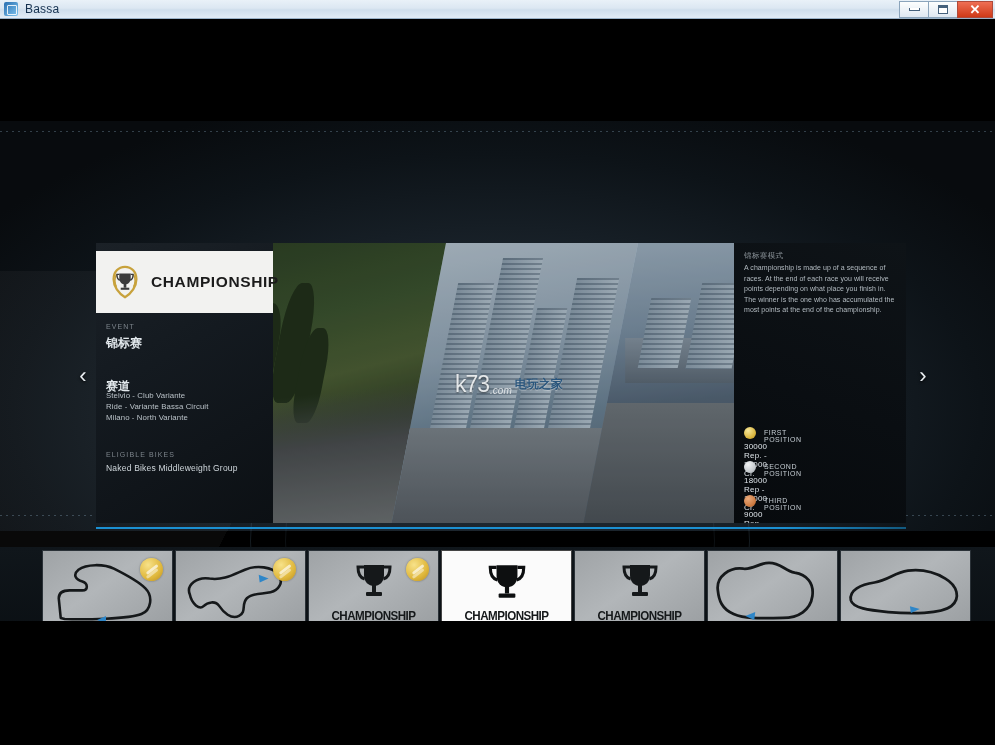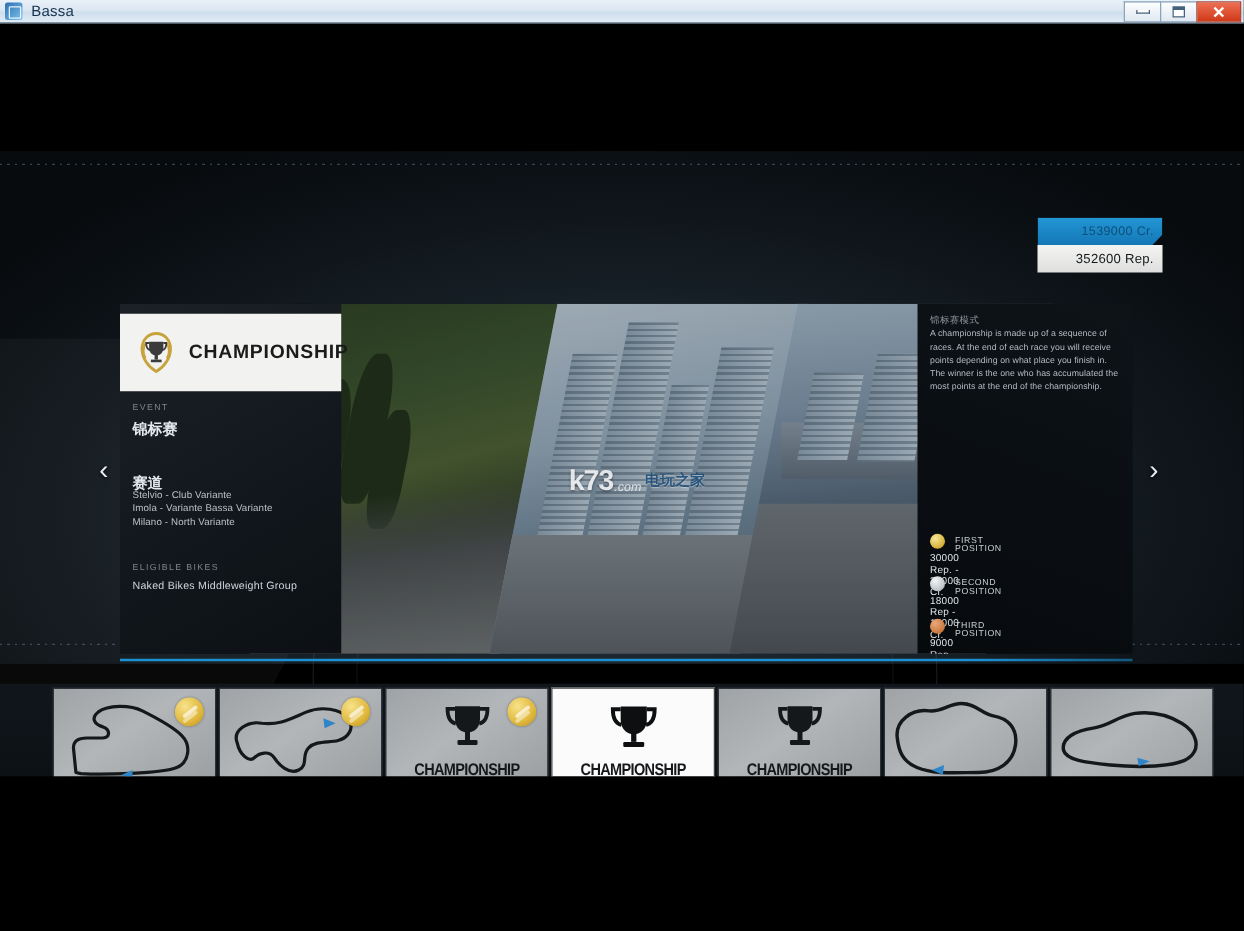--- a/index.html
+++ b/index.html
@@ -112,21 +112,21 @@
 
   
   .navarrow { position:absolute; top:340px; width:22px; height:34px; color:#e8edf1;
     font-size:22px; display:flex; align-items:center; justify-content:center; z-index:6;
     text-shadow:0 1px 3px #000; }
   #arrow-l { left:72px; } #arrow-r { left:912px; }
 
   
   #wm-center { position:absolute; left:455px; top:352px; z-index:5; opacity:.88;
     display:flex; align-items:center; }
-  #wm-k73 { font-size:23px; font-weight:bold; color:#f2f4f5; letter-spacing:-1px;
+  #wm-k73 { font-size:23px; font-weight:normal; color:#f2f4f5; letter-spacing:-1px;
     text-shadow:0 1px 2px rgba(0,0,0,.6); }
   #wm-com { font-size:10px; color:#e9ecee; margin-left:1px; align-self:flex-end;
     margin-bottom:2px;font-style:italic; }
   #wm-cn { font-size:12px; font-weight:bold; color:#1f4f7a; margin-left:3px;
     text-shadow:0 1px 1px rgba(255,255,255,.5); }
 
   
   #strip { position:absolute; left:0; top:528px; width:995px; height:86px;
     background:linear-gradient(to bottom,#10161b,#0b1014); display:flex; align-items:center;
     padding-left:42px; z-index:7; }
@@ -175,28 +175,20 @@
 
   <div id="skyband"></div>
   <div id="bgfield">
     <div id="ring"></div>
     <div id="ring2"></div>
     <div id="diag1"></div>
   </div>
   <div class="dotline" style="top:112px;"></div>
   <div class="dotline" style="top:496px;"></div>
 
-  <div id="creditbox">
-    <div id="cr-row">
-      <span id="cr-val">1539000 Cr.</span>
-    </div>
-    <div id="rep-row">
-      <span id="rep-val">352600 Rep.</span>
-    </div>
-  </div>
 
   <div class="navarrow" id="arrow-l">‹</div>
   <div class="navarrow" id="arrow-r">›</div>
 
   <div id="card">
 
     <div class="photo" id="ph1">
       <div class="tree" style="left:10px; top:60px; width:34px; height:100px;"></div>
       <div class="tree" style="left:44px; top:40px; width:30px; height:120px;"></div>
       <div class="tree" style="left:2px;  top:110px; width:44px; height:110px;"></div>
@@ -232,21 +224,21 @@
           <rect x="15.5" y="26" width="9" height="2.2" fill="#3b3b3b"></rect>
         </svg>
         <span id="champ-title">CHAMPIONSHIP</span>
       </div>
 
       <span class="lbl" style="left:10px; top:80px;">EVENT</span>
       <span class="val-cjk" style="left:10px; top:92px;">锦标赛</span>
 
       <span class="val-cjk" style="left:10px; top:135px;">赛道</span>
       <span class="trk" style="left:10px; top:148px;">Stelvio - Club Variante</span>
-      <span class="trk" style="left:10px; top:159px;">Imola - Variante Bassa Variante</span>
+      <span class="trk" style="left:10px; top:159px;">Ride - Variante Bassa Circuit</span>
       <span class="trk" style="left:10px; top:170px;">Milano - North Variante</span>
 
       <span class="lbl" style="left:10px; top:208px;">ELIGIBLE BIKES</span>
       <span class="val" style="left:10px; top:220px;">Naked Bikes Middleweight Group</span>
     </div>
 
     <div id="desc">
       <div id="desc-head">锦标赛模式</div>
       <div id="desc-body">A championship is made up of a sequence of races. At the end of each race you will receive points depending on what place you finish in. The winner is the one who has accumulated the most points at the end of the championship.</div>
 

